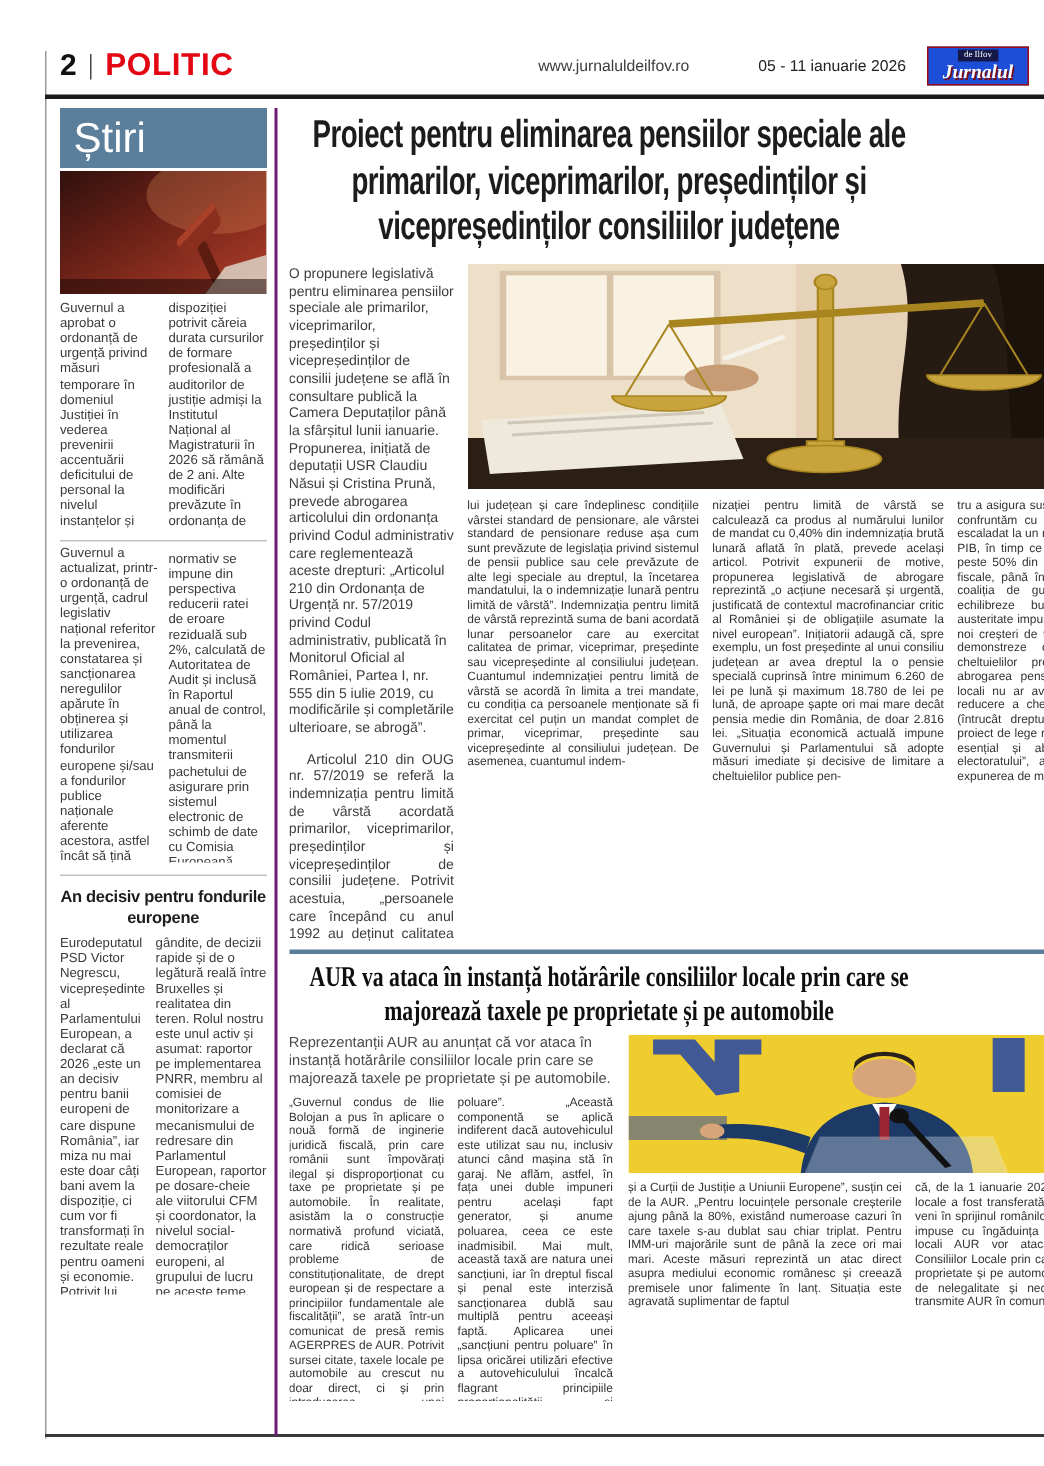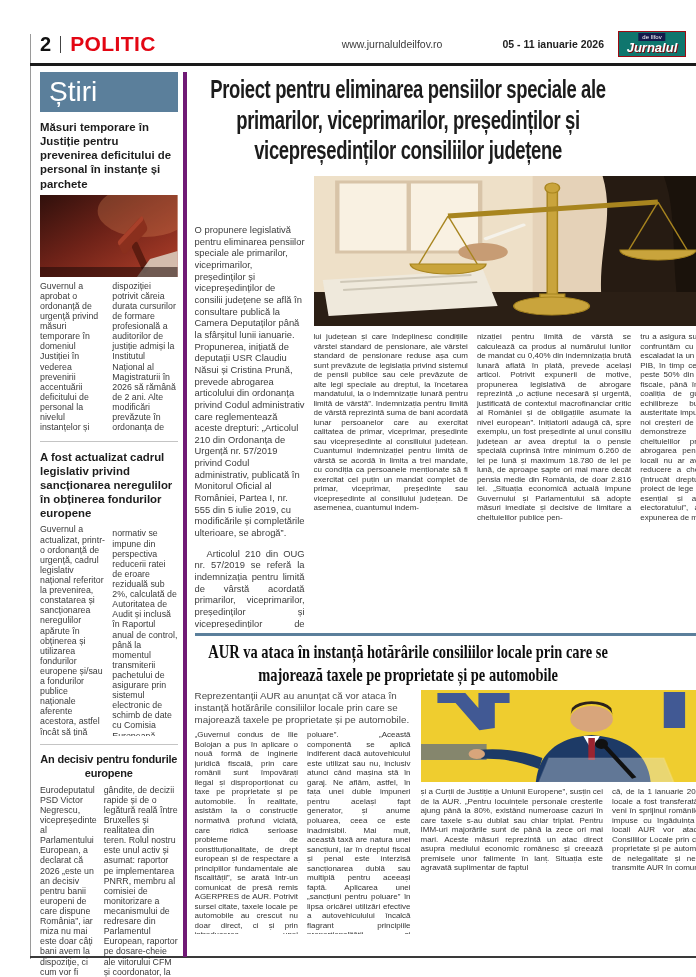--- a/index.html
+++ b/index.html
@@ -11,34 +11,34 @@
   .edge-left { position:absolute; left:30px; top:34px; bottom:18px; width:1px; background:#9a9a9a; }
   .edge-bottom { position:absolute; left:30px; right:0; top:956px; height:2px; background:#3a3a3a; }
 
   
   .masthead { position:absolute; top:28px; left:40px; right:10px; height:32px; display:flex; align-items:center; }
   .pg-num { font-size:20px; font-weight:700; color:#111; }
   .pg-sep { width:1px; height:17px; background:#444; margin:0 9px; }
   .pg-section { font-size:21px; font-weight:700; color:#e30613; letter-spacing:.4px; }
   .mh-spacer { flex:1; }
   .pg-site { font-size:10.5px; font-weight:400; color:#3c3c3c; }
-  .pg-date { font-size:10.5px; font-weight:700; color:#222; margin-left:60px; }
-  .logo { margin-left:14px; width:68px; height:26px; background:#0f766e; border:1px solid #9e0a12;
-          position:relative; display:flex; align-items:flex-end; justify-content:center; }
+  .pg-date { font-size:10.5px; font-weight:400; color:#222; margin-left:46px; }
+  .logo { margin-left:14px; width:68px; height:26px; background:#1d4ed8; border:1px solid #9e0a12;
+          position:relative; display:flex; align-items:flex-end; justify-content:center;font-family:Liberation Serif, serif; }
   .logo-top { position:absolute; top:1px; left:50%; transform:translateX(-50%);
               background:#14194a; color:#fff; font-size:6px; line-height:8px; padding:0 4px; white-space:nowrap; }
   .logo-main { color:#fff; font-weight:700; font-style:italic; font-size:13px; line-height:16px;
                text-shadow:1px 1px 0 #7d0a10; }
   .masthead-rule { position:absolute; top:63px; left:30px; right:0; height:3px; background:#1a1a1a; }
 
   
   .content { position:absolute; top:72px; left:40px; right:8px; bottom:20px; display:flex; }
 
   
-  .stiri { width:214px; padding-right:5px; border-right:4px solid #701a75; }
+  .stiri { width:214px; padding-right:5px; border-right:2px solid #701a75; }
   .stiri-box { background:#5b7f9b; color:#fff; height:40px; padding:2px 9px 0; font-size:28px; line-height:36px; }
   .stiri h3 { margin:8px 0 4px; font-size:11.4px; font-weight:700; line-height:1.24; color:#1d1d1d; }
   .h3-tight { font-size:11px !important; letter-spacing:-.2px;text-align:center; }
   .brief-body { display:flex; gap:7px; overflow:hidden; }
   .brief-body p { margin:0; flex:1; font-size:8.8px; line-height:1.15; color:#3a3a3a; }
   .a1-body { height:152px; }
   .a2-body { height:212px; }
   .a3-body { height:240px; }
   .a2-right { flex:1; display:flex; flex-direction:column; }
   .a2-right p { flex:none; }
@@ -47,21 +47,21 @@
   .thin-rule { border:0; border-top:1px solid #c4c4c4; margin:8px 0 2px; }
 
   
   .main-col { flex:1; padding-left:8px; }
   .main-headline {
     width:600px; transform:scaleX(0.71); transform-origin:0 50%;
     margin:2px 0 10px; font-size:26px; line-height:1.18; font-weight:700;
     letter-spacing:-.5px; text-align:center; color:#1c1c1c;
   }
   .main-body { display:flex; gap:9px; height:452px; overflow:hidden; }
-  .intro-col { width:110px; overflow:hidden;margin-top:48px; }
+  .intro-col { width:110px; overflow:hidden; }
   .intro-col p { margin:0; font-size:9.4px; line-height:1.24; color:#3d3d3d; }
   .intro-p2 { margin-top:9px !important; text-align:justify; text-indent:12px; }
   .main-right { flex:1; display:flex; flex-direction:column; }
   .scales-svg { width:100%; height:150px; display:block; }
   .main-cols { display:flex; gap:9px; margin-top:6px; flex:1; overflow:hidden; }
   .main-cols p { margin:0; flex:1; text-align:justify; font-size:8px; line-height:1.19; color:#333; }
 
   
   .aur-rule { height:3px; background:#5b7f9b; margin:5px 0 4px; }
   .aur-headline {
@@ -98,21 +98,20 @@
   <div class="masthead-rule"></div>
 
   <div class="content">
 
     <aside class="stiri">
       <div class="stiri-box">
         <span>Știri</span>
       </div>
 
       <article>
-        <h3>Măsuri temporare în Justiție pentru prevenirea deficitului de personal în instanțe și parchete</h3>
         <svg class="gavel-svg" viewBox="0 0 210 82" preserveAspectRatio="none">
           <defs>
             <linearGradient id="ggav" x1="0" y1="0" x2="1" y2="1">
               <stop offset="0" stop-color="#30100c"></stop>
                 <stop offset="0.45" stop-color="#6e2218"></stop>
                 <stop offset="1" stop-color="#b3402a"></stop>
             </linearGradient>
           </defs>
           <rect width="210" height="82" fill="url(#ggav)"></rect>
           <ellipse cx="160" cy="16" rx="72" ry="26" fill="#e8955c" opacity="0.28"></ellipse>
@@ -126,21 +125,20 @@
         </svg>
         <div class="brief-body a1-body">
           <p>Guvernul a aprobat o ordonanță de urgență privind măsuri temporare în domeniul Justiției în vederea prevenirii accentuării deficitului de personal la nivelul instanțelor și parchetelor. Potrivit unui comunicat al Executivului, aceste măsuri vizează situația resurselor umane de la nivelul instanțelor și parchetelor și au în vedere, între altele, prelungirea cu un an a</p>
           <p>dispoziției potrivit căreia durata cursurilor de formare profesională a auditorilor de justiție admiși la Institutul Național al Magistraturii în 2026 să rămână de 2 ani. Alte modificări prevăzute în ordonanța de urgență se referă la echilibrarea schemelor de personal la instanțele și parchetele superioare, pentru ajustarea numărului de judecători și procurori la nevoile acestora.</p>
         </div>
       </article>
 
       <hr class="thin-rule">
 
       <article>
-        <h3>A fost actualizat cadrul legislativ privind sancționarea neregulilor în obținerea fondurilor europene</h3>
         <div class="brief-body a2-body">
           <p>Guvernul a actualizat, printr-o ordonanță de urgență, cadrul legislativ național referitor la prevenirea, constatarea și sancționarea neregulilor apărute în obținerea și utilizarea fondurilor europene și/sau a fondurilor publice naționale aferente acestora, astfel încât să țină cont de modificările apărute la nivelul cadrului legal național aplicabil fondurilor europene, dar și al cadrului european de reglementare specific perioadei de programare 2021 - 2027. Potrivit unui comunicat al Executivului, necesitatea modificărilor și completărilor aprobate prin acest act</p>
           <div class="a2-right">
             <svg class="coins-svg" viewBox="0 0 100 60" preserveAspectRatio="none">
               <defs>
                 <linearGradient id="gcoin" x1="0" y1="0" x2="1" y2="1">
                   <stop offset="0" stop-color="#11386e"></stop>
                     <stop offset="1" stop-color="#73a7d6"></stop>
                 </linearGradient>
               </defs>

